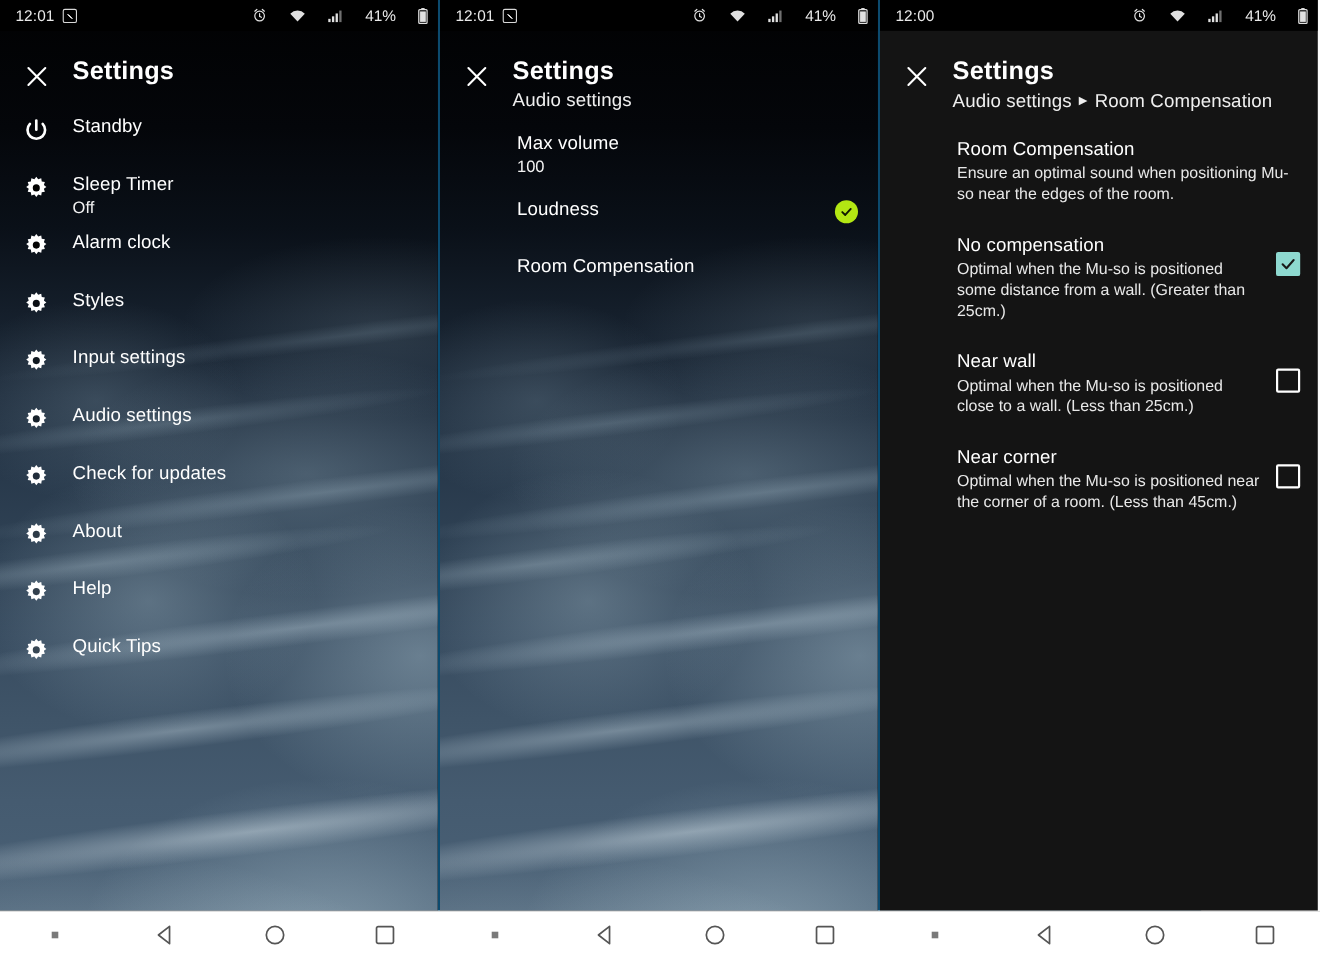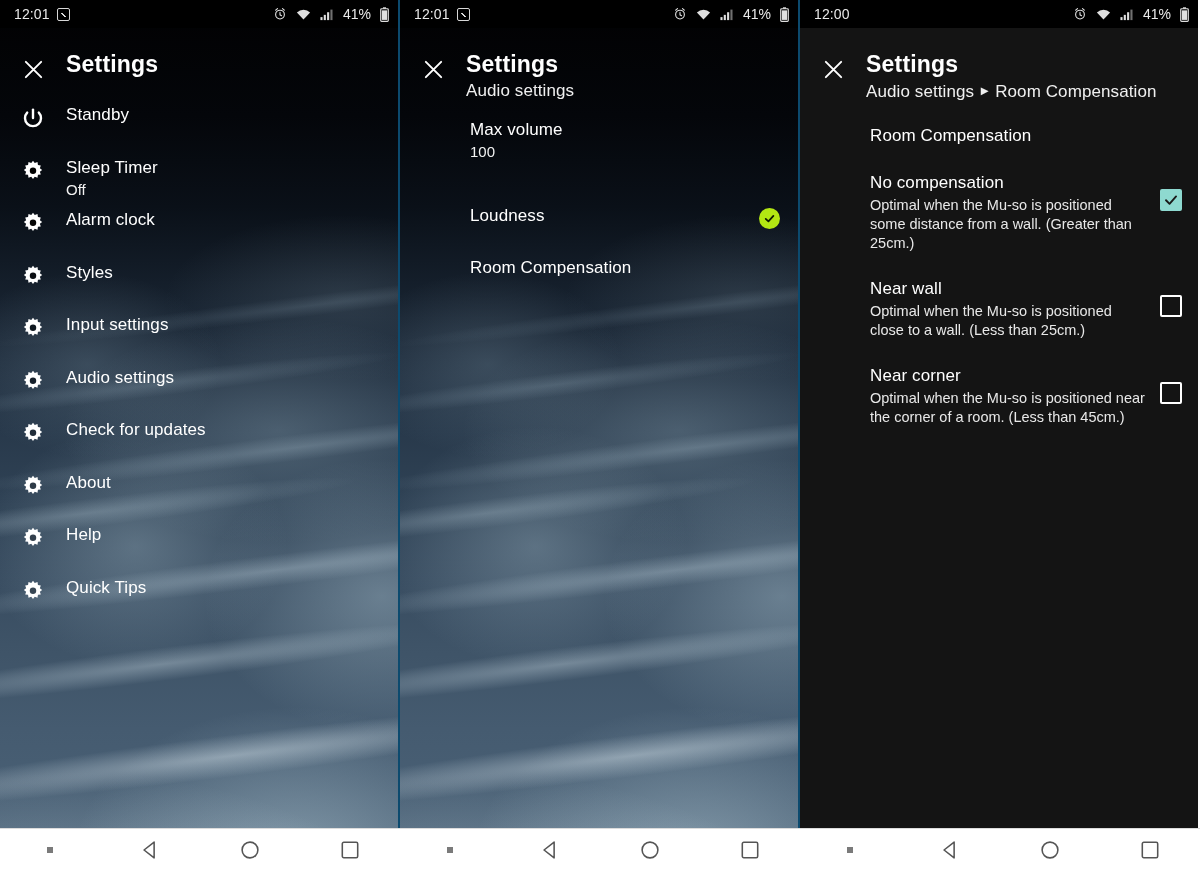--- a/index.html
+++ b/index.html
@@ -87,21 +87,21 @@
     border: 1.4px solid #d8d8d8;
     border-radius: 2px;
     position: relative;
   }
   .sb-pic::before {
     content: ""; position: absolute;
     left: 1px; right: 1px; top: 4px; height: 4px;
     background:
       linear-gradient(45deg, transparent 45%, #d8d8d8 45%, #d8d8d8 60%, transparent 60%);
   }
-  .sb-right { margin-left: auto; display: flex; align-items: center; gap: 9px; }
+  .sb-right { margin-left: auto; display: flex; align-items: center; gap: 20px; }
   .sb-right svg { display: block; }
   .sb-pct { font-size: 14px; letter-spacing: 0; }
 
   
   .content { position: relative; z-index: 2; }
 
   
   .hdr { display: flex; padding: 22px 0 0 0; }
   .hdr-close {
     width: 66px; display: flex; justify-content: center;
@@ -410,21 +410,21 @@
 
       <div class="rows2">
 
         <div class="row2">
           <div class="r2-txt">
             <div class="r2-lbl">Max volume</div>
             <div class="r2-val">100</div>
           </div>
         </div>
 
-        <div class="row2" style="margin-top:34px">
+        <div class="row2" style="margin-top:8px">
           <div class="r2-txt">
             <div class="r2-lbl">Loudness</div>
           </div>
           <div class="r2-right">
             <div class="check-dot">
               <svg width="13" height="13" viewBox="0 0 24 24">
                 <path d="M5 12.6 L10 17.4 L19.2 7.2" fill="none" stroke="#101a00" stroke-width="3.2" stroke-linecap="round" stroke-linejoin="round"></path>
               </svg>
             </div>
           </div>
@@ -478,20 +478,21 @@
         <div class="hdr-txt">
           <div class="hdr-title">Settings</div>
           <div class="hdr-sub">
             <span>Audio settings</span><span class="crumb-sep">►</span><span>Room Compensation</span>
           </div>
         </div>
       </div>
 
       <div class="sect3">
         <div class="sect-title">Room Compensation</div>
+        <div class="sect-desc">Ensure an optimal sound when positioning Mu-so near the edges of the room.</div>
 
         <div class="opt">
           <div class="opt-txt">
             <div class="opt-title">No compensation</div>
             <div class="opt-desc">Optimal when the Mu-so is positioned some distance from a wall. (Greater than 25cm.)</div>
           </div>
           <div class="opt-box">
             <div class="cbox on">
               <svg width="16" height="16" viewBox="0 0 24 24">
                 <path d="M4.5 12.4 L9.8 17.8 L19.6 6.6" fill="none" stroke="#1a1a1a" stroke-width="2.8" stroke-linecap="round" stroke-linejoin="round"></path>

